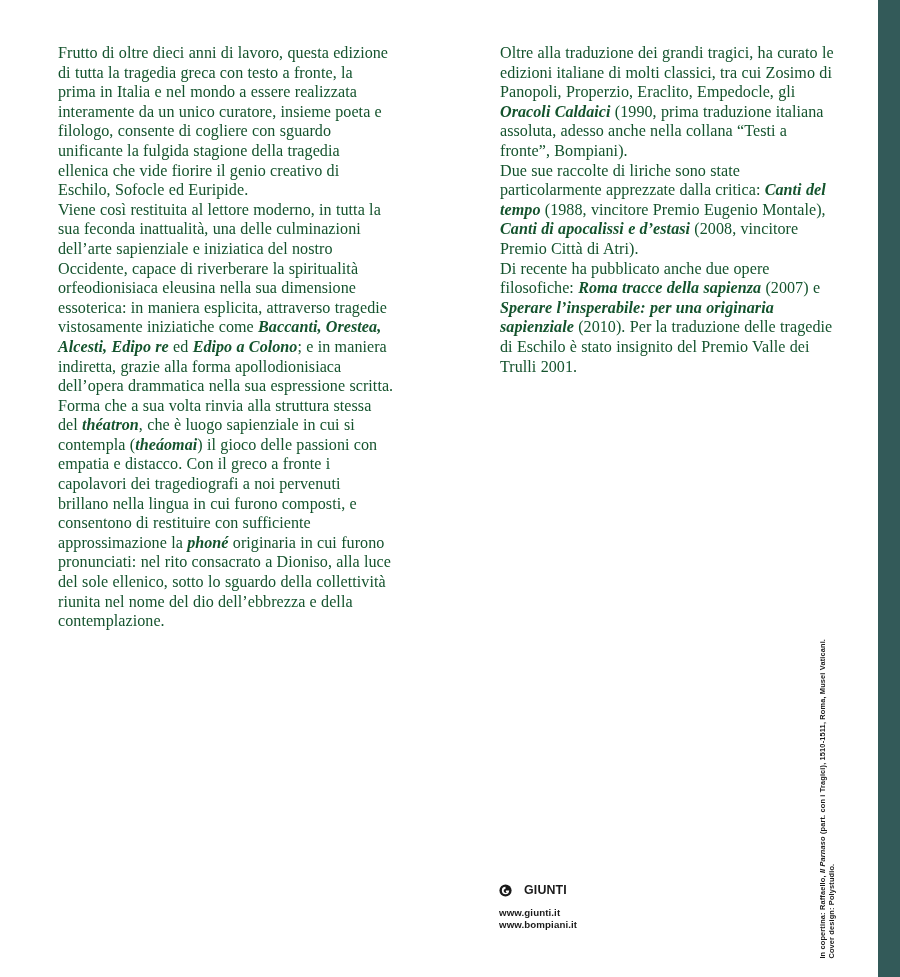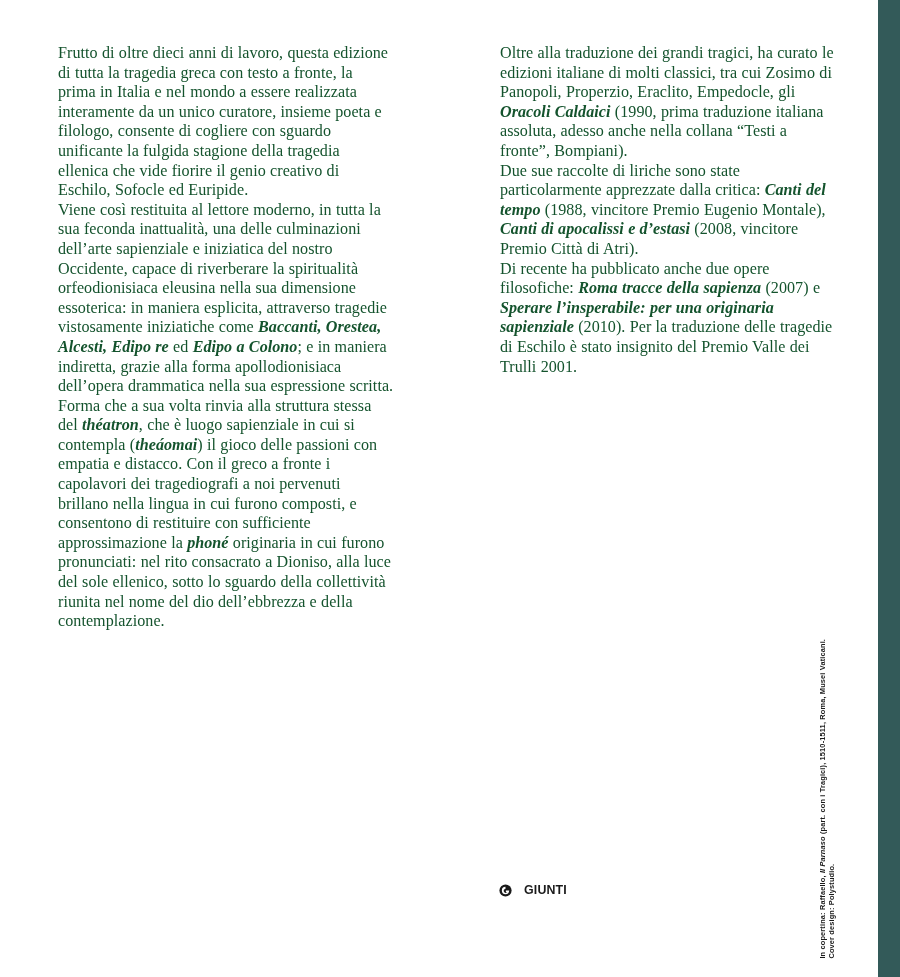--- a/index.html
+++ b/index.html
@@ -130,18 +130,22 @@
 </div>
 
 <div class="publisher">
   <div class="pub-logo-row">
     <svg class="pub-mark" viewBox="0 0 32 32">
       <circle cx="16" cy="16" r="15" fill="#1a1a1a"></circle>
       <path d="M16 7 A9 9 0 1 0 25 16 L17 16 L17 21 L20.5 21 A5.4 5.4 0 1 1 16 11.6 Z" fill="#ffffff"></path>
     </svg>
     <span class="pub-wordmark">GIUNTI</span>
   </div>
+  <div class="pub-urls">
+    <div>www.giunti.it</div>
+    <div>www.bompiani.it</div>
+  </div>
 </div>
 
 <div class="credit">
   <div><span>In copertina: Raffaello, </span><i>Il Parnaso</i><span> (part. con i Tragici), 1510-1511, Roma, Musei Vaticani.</span></div>
   <div>Cover design: Polystudio.</div>
 </div>
 
 </body></html>

